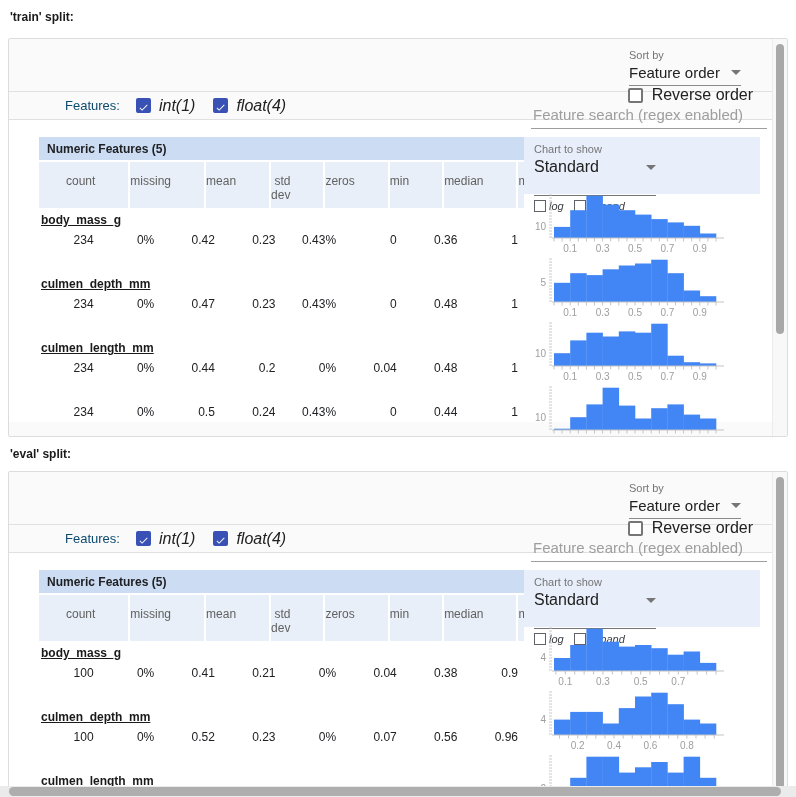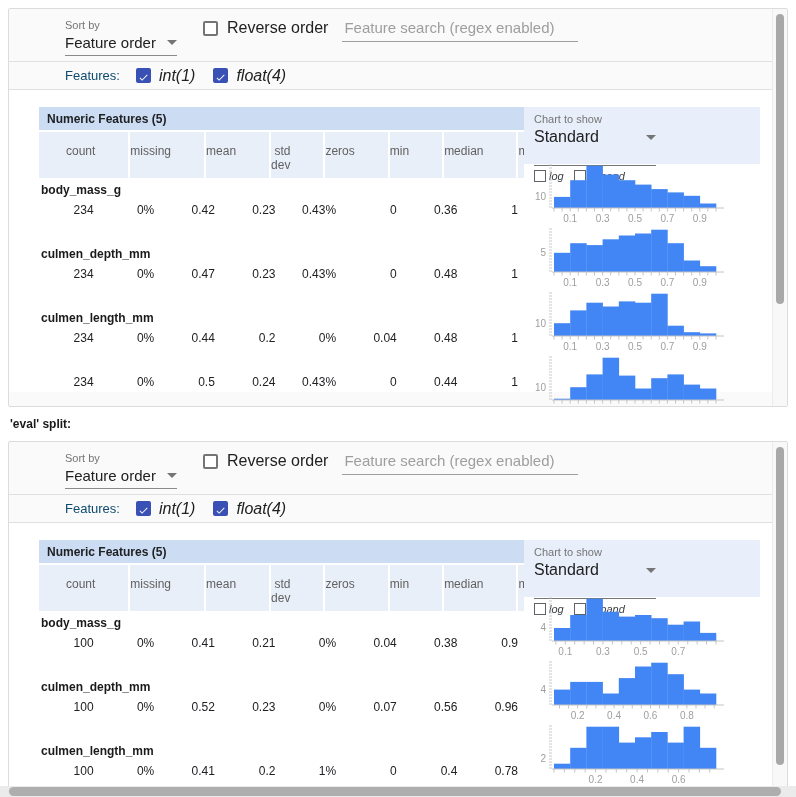--- a/index.html
+++ b/index.html
@@ -15,21 +15,21 @@
 
   .panel{
     position:relative;width:780px;background:#fafafa;
     border:1px solid #dcdcdc;border-radius:2px;
     overflow:hidden;box-sizing:border-box;
   }
   .panel.train{height:399px;}
   .panel.eval{height:400px;}
 
   
-  .controls{display:flex;align-items:flex-start;padding:10px 20px 9px 56px;height:33px;}
+  .controls{display:flex;align-items:flex-end;padding:10px 20px 9px 56px;height:33px;flex-direction:column;}
   .sort-block{width:112px;margin-right:26px;}
   .tiny-label{font-size:11px;color:#757575;margin-bottom:3px;}
   .dd{
     display:flex;align-items:center;justify-content:space-between;
     border-bottom:1px solid #8a8a8a;padding-bottom:4px;cursor:pointer;
     font-size:15px;color:#212121;
   }
   .dd-arrow{
     width:0;height:0;border-left:5px solid transparent;border-right:5px solid transparent;
     border-top:5px solid #757575;margin-left:8px;flex:0 0 auto;
@@ -66,21 +66,21 @@
     padding:5px 8px 4px;border-bottom:2px solid #ffffff;height:14px;
   }
   .cols,.vals{display:grid;grid-template-columns:repeat(8,1fr);}
   .cols{background:#e9eff8;}
   .cols .cell{
     text-align:right;color:#616161;font-size:12px;padding:12px 6px 6px 0;
     border-left:2px solid #fff;box-sizing:border-box;margin-left:27px;
   }
   .cols .cell:first-child{border-left:none;}
   .frow{height:64px;box-sizing:border-box;padding-top:3px;}
-  .fname{font-weight:bold;font-size:12px;color:#1a1a1a;padding:2px 0 4px 2px;}
+  .fname{font-weight:bold;font-size:12px;color:#1a1a1a;padding:2px 0 4px 2px;text-decoration:underline;}
   .vals .cell{text-align:right;font-size:12px;color:#202124;padding:2px 6px 0 0;}
 
   .right-col{width:236px;margin-left:0;flex:0 0 auto;}
   .chart-box{
     background:#e8eefa;height:57px;box-sizing:border-box;padding:6px 10px 0 10px;
   }
   .chart-box .dd{width:122px;font-size:16px;padding-bottom:19px;margin-top:2px;border-bottom-color:#757575;}
   .mini-cbs{display:flex;align-items:center;margin-top:4px;}
   .mini-cb{display:inline-flex;align-items:center;margin-right:10px;cursor:pointer;font-style:italic;}
   .mini-box{width:10px;height:10px;border:1px solid #5f6368;background:#fff;display:inline-block;}
@@ -97,20 +97,21 @@
   .hscroll{
     position:absolute;left:0;right:0;bottom:0;height:11px;background:#ebebeb;z-index:5;
   }
   .hthumb{position:absolute;left:9px;top:1px;height:9px;width:772px;background:#aeaeae;border-radius:5px;}
 </style>
 </head>
 <body>
 
 <div class="page">
 
+  <div class="split-label">'train' split:</div>
 
   <div class="panel train">
     <div class="controls">
       <div class="sort-block">
         <div class="tiny-label">Sort by</div>
         <div class="dd">
           <span>Feature order</span>
           <span class="dd-arrow"></span>
         </div>
       </div>

